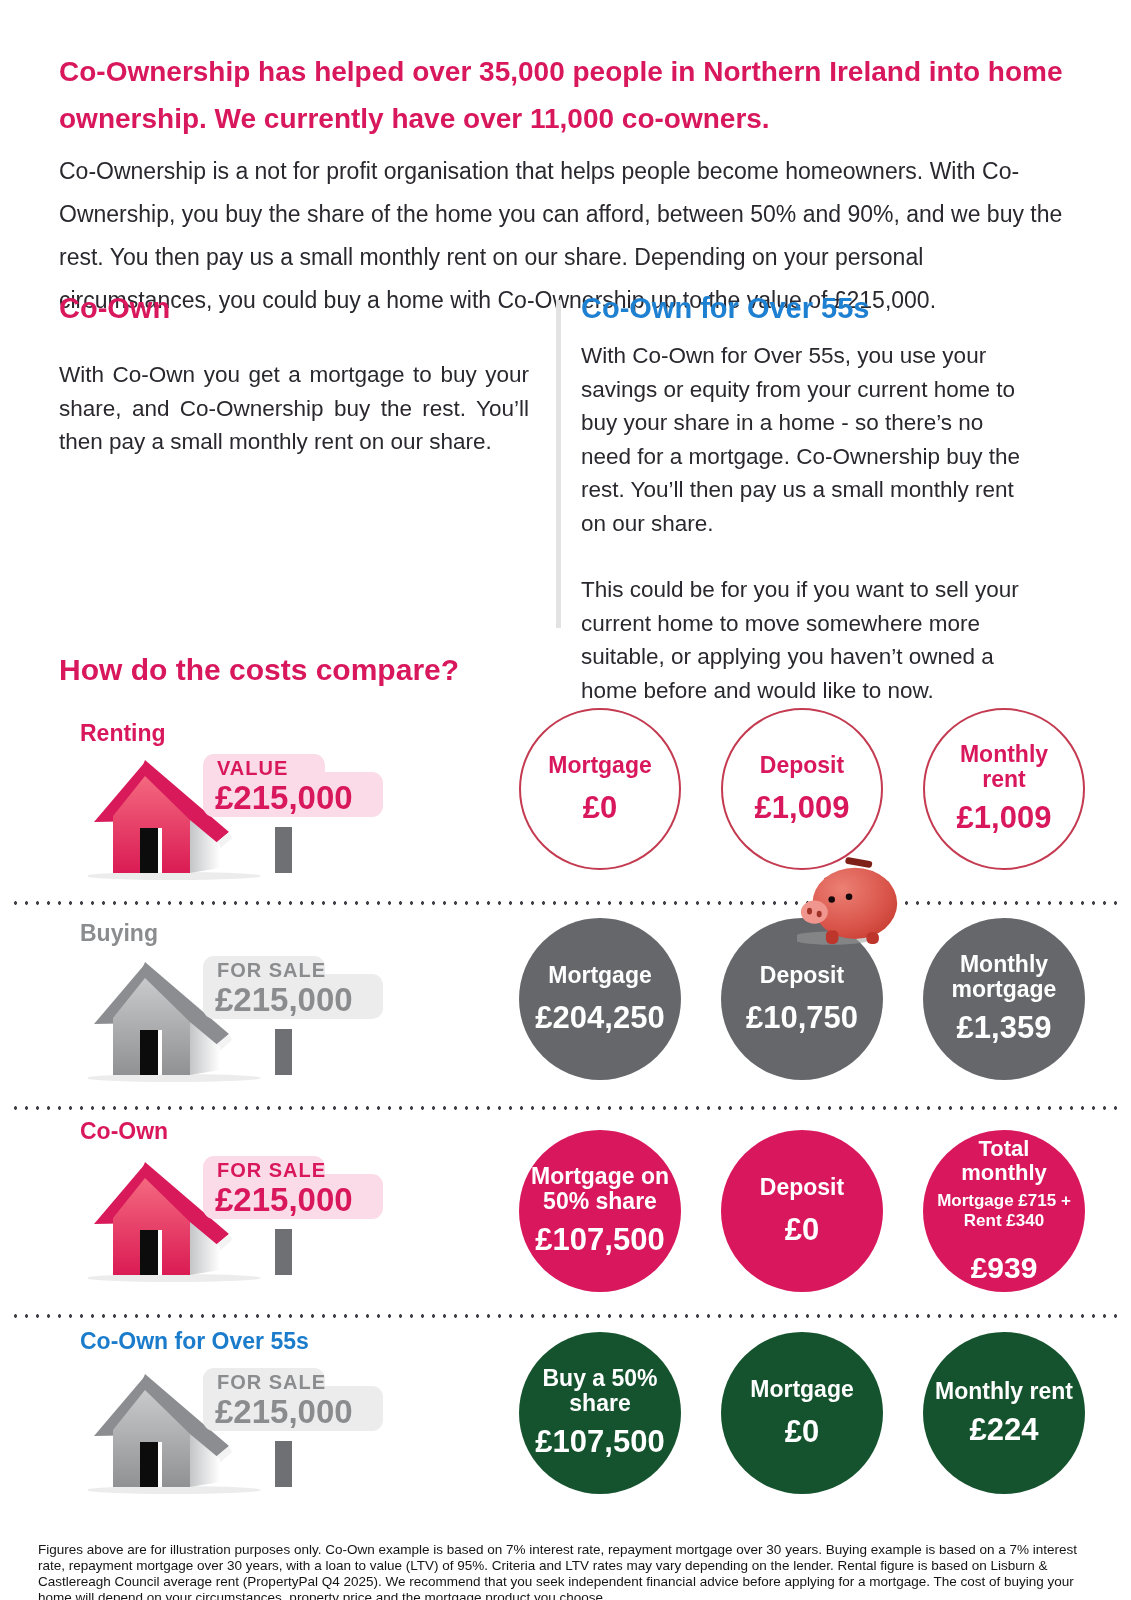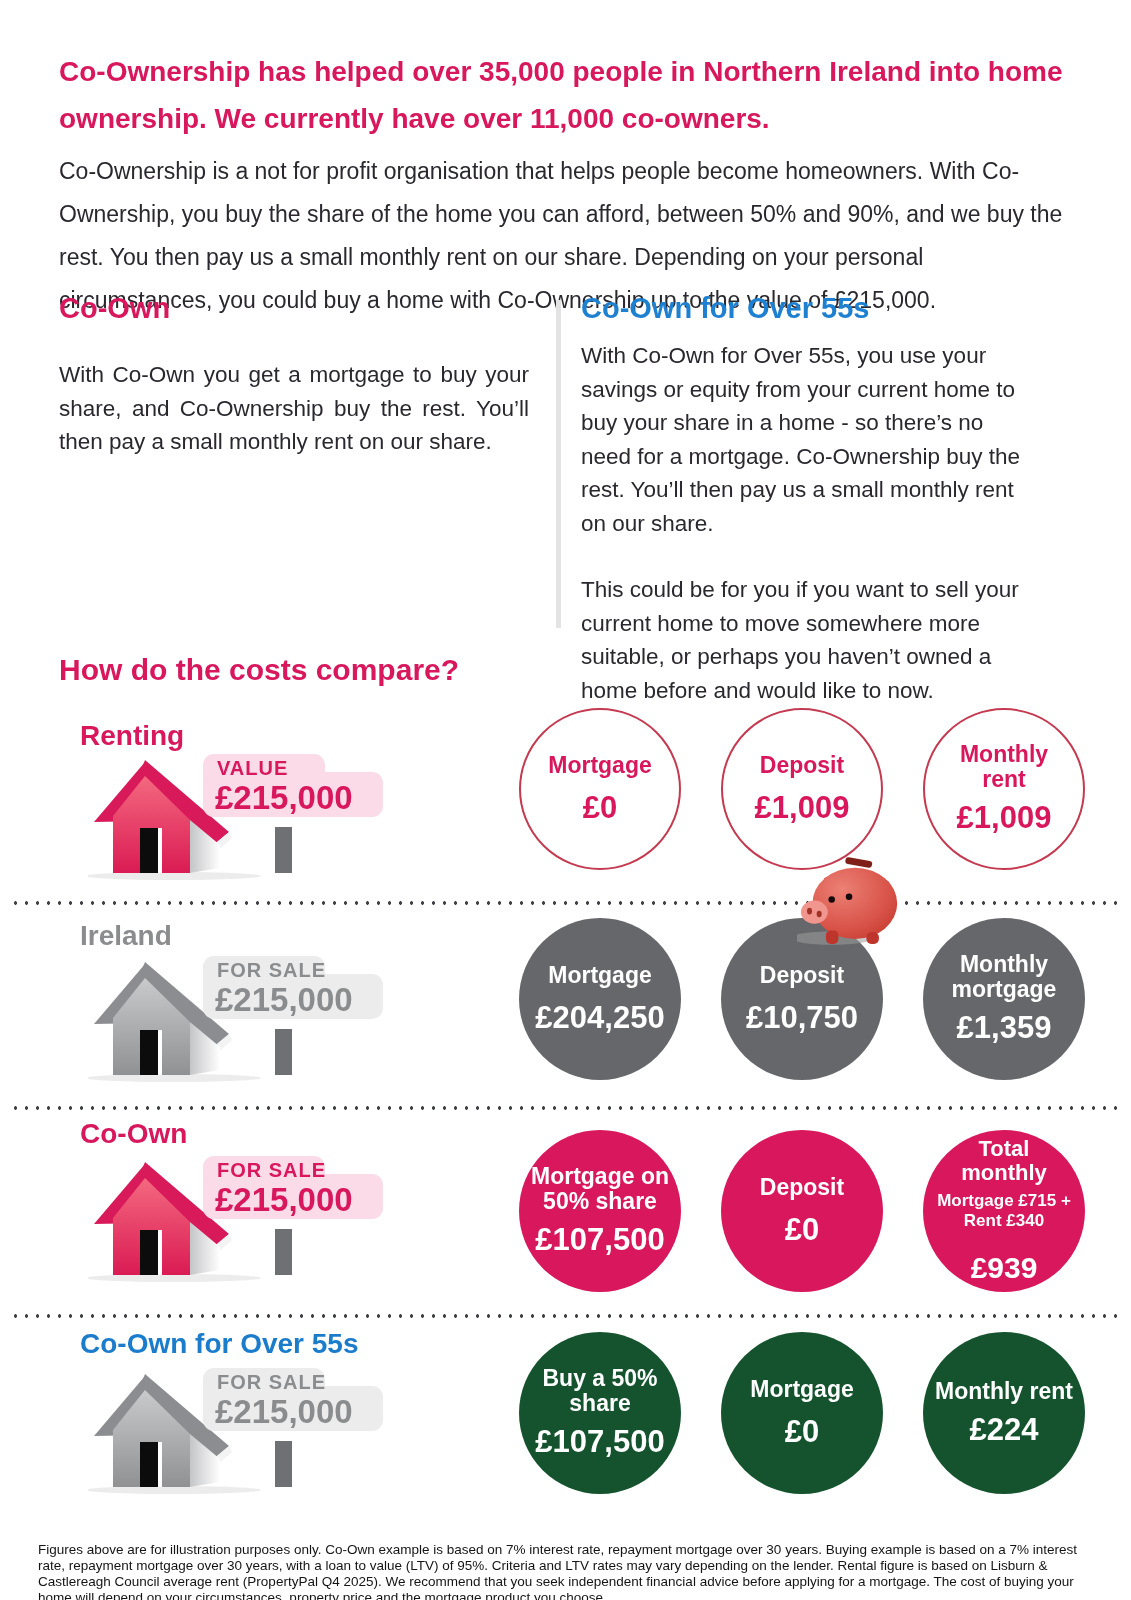--- a/index.html
+++ b/index.html
@@ -23,21 +23,21 @@
   .col-right{left:581px;width:454px;}
   .col h3{margin:0;font-size:29px;font-weight:700;}
   .col-left h3{color:#d8175c;}
   .col-right h3{color:#1e80d1;}
   .col p{margin:14px 0 0 0;font-size:22.5px;line-height:33.5px;}
   .col p.gap{margin-top:33px;}
   .just{text-align:justify;}
   .vdivider{left:556px;top:300px;width:5px;height:328px;background:#e3e3e4;}
   .costs-heading{left:59px;top:653px;font-size:30px;font-weight:700;color:#d8175c;}
   
-  .row-label{left:80px;font-size:28px;font-weight:700;}
+  .row-label{left:80px;font-size:23px;font-weight:700;}
   .lbl-pink{color:#d8175c;}
   .lbl-gray{color:#8a8c8e;}
   .lbl-blue{color:#1b7ccc;}
   .house{position:absolute;left:88px;width:340px;height:130px;}
   .dotline{
     left:10px;width:1112px;height:4px;z-index:1;
     background-image:radial-gradient(circle,#404047 1.6px,transparent 1.9px);
     background-size:11px 4px;background-repeat:repeat-x;background-position:0 50%;
   }
   .circles{left:519px;display:flex;gap:40px;z-index:2;}
@@ -92,21 +92,21 @@
 <div class="abs intro">Co-Ownership is a not for profit organisation that helps people become homeowners. With Co-Ownership, you buy the share of the home you can afford, between 50% and 90%, and we buy the rest. You then pay us a small monthly rent on our share. Depending on your personal circumstances, you could buy a home with Co-Ownership up to the value of £215,000.</div>
 
 <div class="abs col col-left">
   <h3>Co-Own</h3>
   <p class="gap just">With Co-Own you get a mortgage to buy your share, and Co-Ownership buy the rest. You’ll then pay a small monthly rent on our share.</p>
 </div>
 <div class="abs vdivider"></div>
 <div class="abs col col-right">
   <h3>Co-Own for Over 55s</h3>
   <p>With Co-Own for Over 55s, you use your savings or equity from your current home to buy your share in a home - so there’s no need for a mortgage. Co-Ownership buy the rest. You’ll then pay us a small monthly rent on our share.</p>
-  <p class="gap">This could be for you if you want to sell your current home to move somewhere more suitable, or perhaps you haven’t owned a home before and would like to now.</p>
+  <p class="gap">This could be for you if you want to sell your current home to move somewhere more suitable, or applying you haven’t owned a home before and would like to now.</p>
 </div>
 
 <div class="abs costs-heading">How do the costs compare?</div>
 
 <div class="abs row-label lbl-pink" style="top:720px">Renting</div>
 <svg class="house" style="top:750px" viewBox="0 0 340 130">
   <ellipse cx="85" cy="126" rx="88" ry="4" fill="#ececec"></ellipse>
   <polygon points="57,10 141,82 123,97 50,28" fill="#d8195a"></polygon>
   <polygon points="123,97 141,82 144,88 127,103" fill="#f3f3f3"></polygon>
   <polygon points="102,70 132,95 132,118 102,123" fill="url(#gSide)"></polygon>
@@ -130,21 +130,21 @@
     <span class="c-value">£1,009</span>
   </div>
   <div class="circle outline two">
     <span class="c-label">Monthly rent</span>
     <span class="c-value">£1,009</span>
   </div>
 </div>
 
 <div class="abs dotline" style="top:901px"></div>
 
-<div class="abs row-label lbl-gray" style="top:920px">Ireland</div>
+<div class="abs row-label lbl-gray" style="top:920px">Buying</div>
 <svg class="house" style="top:952px" viewBox="0 0 340 130">
   <ellipse cx="85" cy="126" rx="88" ry="4" fill="#ececec"></ellipse>
   <polygon points="57,10 141,82 123,97 50,28" fill="#8b8d90"></polygon>
   <polygon points="123,97 141,82 144,88 127,103" fill="#f3f3f3"></polygon>
   <polygon points="102,70 132,95 132,118 102,123" fill="url(#gSide)"></polygon>
   <polygon points="6,72 57,12 108,70" fill="#8b8d90"></polygon>
   <polygon points="25,123 25,66 57,26 102,70 102,123" fill="url(#gFrontGray)"></polygon>
   <rect x="52" y="78" width="18" height="45" fill="#0c0c0c"></rect>
   <rect x="70" y="78" width="4" height="45" fill="#ffffff"></rect>
   <rect x="115" y="4" width="122" height="42" rx="11" fill="#ececed"></rect>

